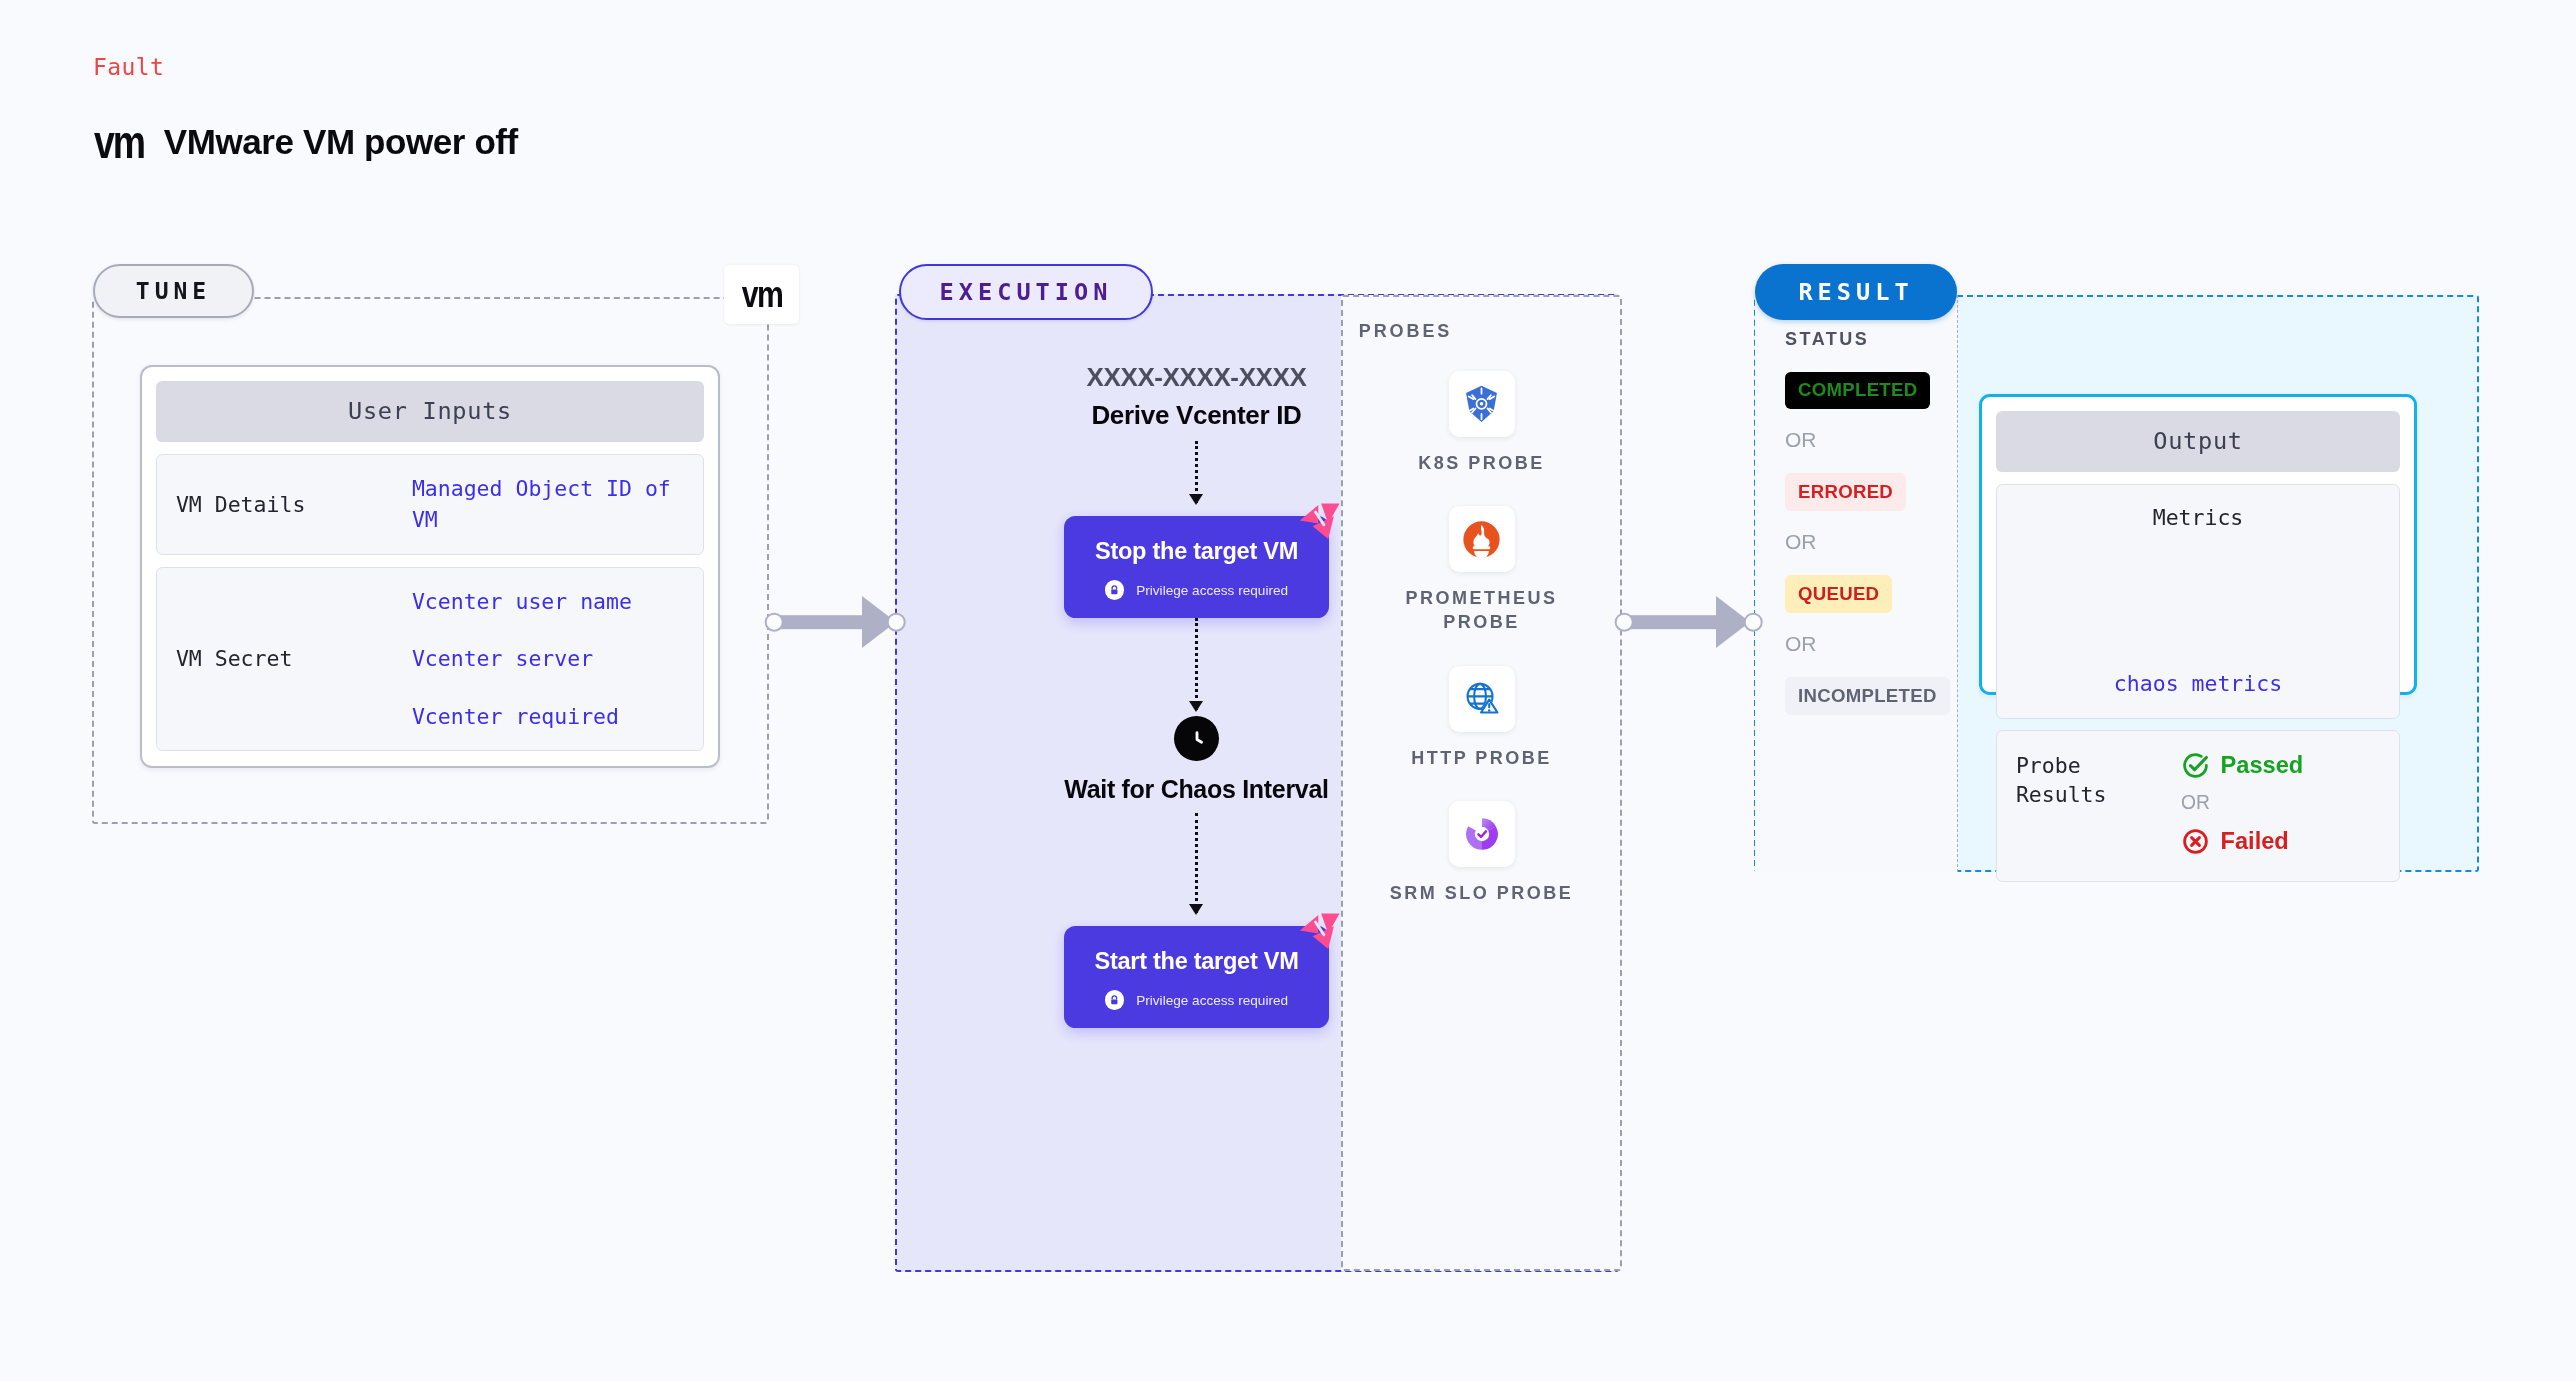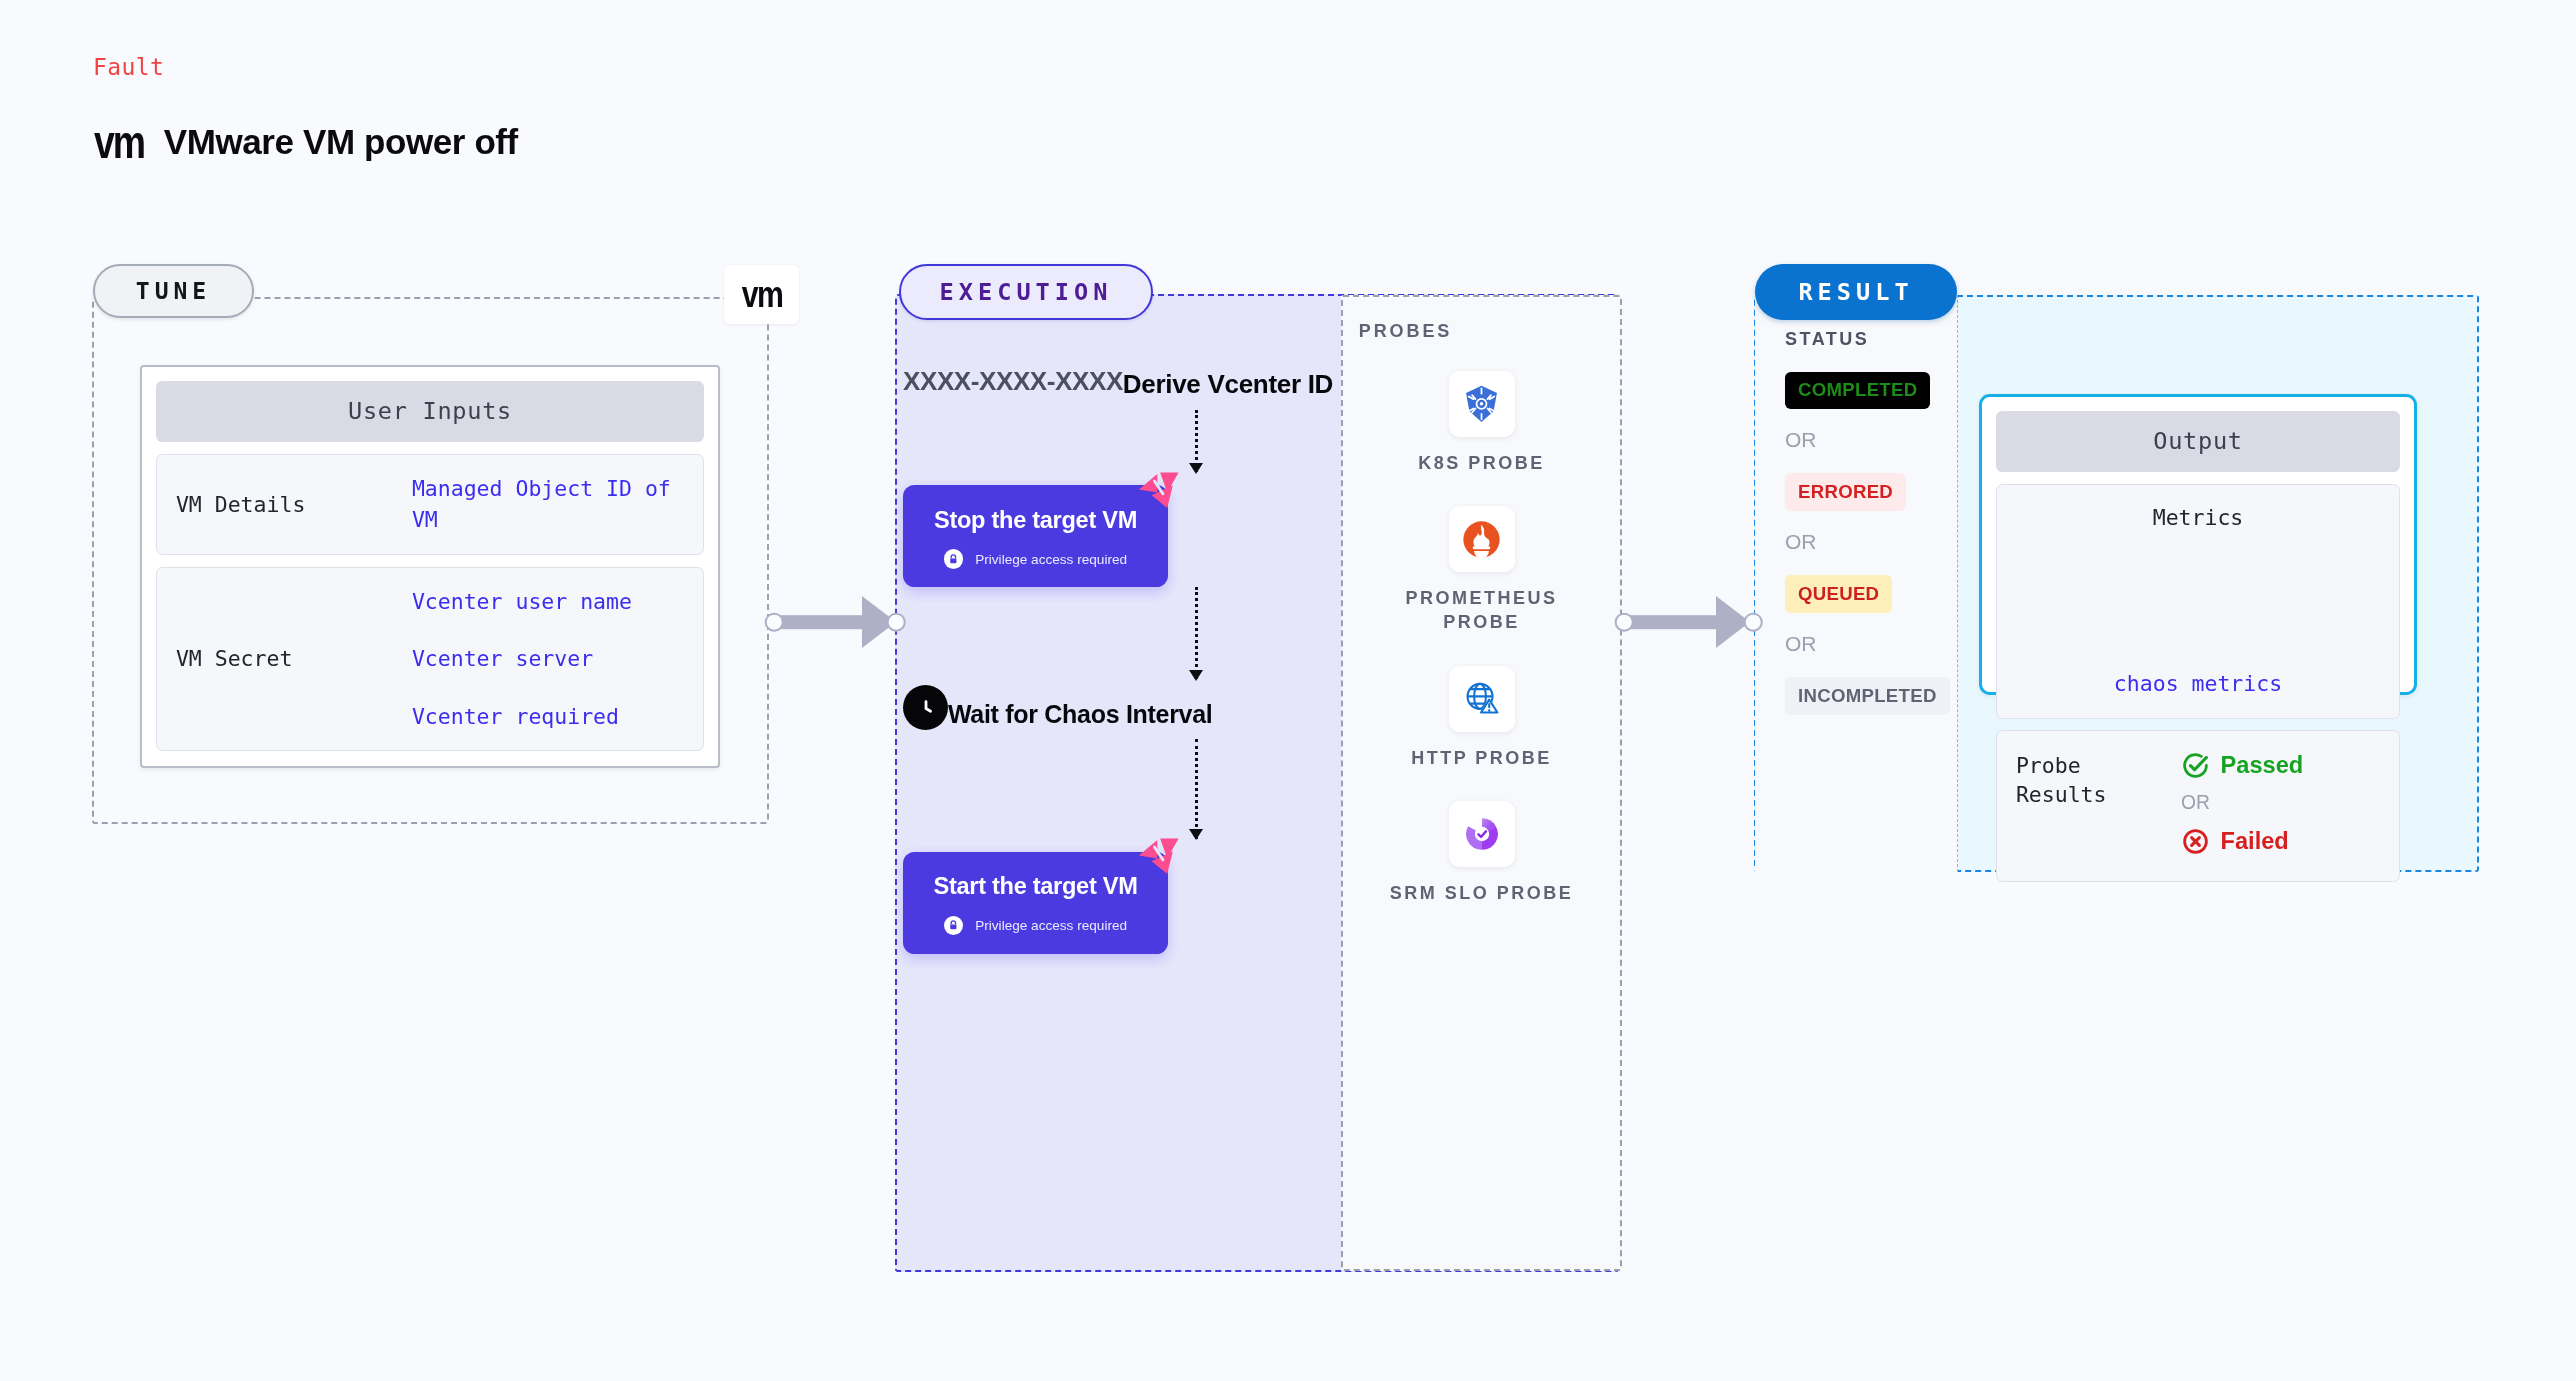--- a/index.html
+++ b/index.html
@@ -66,21 +66,21 @@
     width: 75px; height: 59px; background: #fff; border-radius: 5.7px;
     display: flex; align-items: center; justify-content: center;
     z-index: 6;
     box-shadow: 0 0.7px 2.9px rgba(30,35,70,.07);
   }
   .vm-chip .vm-wordmark { font-size: 31.5px; letter-spacing: -1.8px; }
 
   
   .card {
     position: absolute; background: #fff;
-    border: 2.1px solid #b9bdc9; border-radius: 4px;
+    border: 2.1px solid #b9bdc9; border-radius: 12px;
     padding: 14.3px;
     box-shadow: 0 1.4px 5px rgba(30,35,70,.07);
   }
   .card-title {
     background: #d9dae4; border-radius: 6.4px;
     font-family: "DejaVu Sans Mono", monospace;
     font-size: 23.6px; color: #3c4050;
     text-align: center; padding: 15.8px 0 17px;
     letter-spacing: 0.7px;
   }
@@ -112,21 +112,21 @@
     border-color: #4237d8; background: #e6e6fb;
   }
   #exec-badge {
     left: 899px; top: 264px; width: 254px; height: 56px;
     background: #eceafd; border: 2.1px solid #4237d8;
     color: #4c1d95; font-size: 23.6px; letter-spacing: 5px;
     box-shadow: 0 1.4px 3.6px rgba(40,30,140,.12);
   }
 
   .flow { position: absolute; left: 903px; top: 362px; width: 587px; }
-  .flow-step { display: flex; flex-direction: row; align-items: center; }
+  .flow-step { display: flex; flex-direction: column; align-items: center; }
 
   .derive-id {
     font-size: 26px; font-weight: 700; color: #4b4f5e; letter-spacing: -0.4px;
   }
   .derive-label {
     font-size: 26px; font-weight: 700; color: #07070c;
     margin-top: 7.2px; letter-spacing: -0.3px;
   }
 
   .dotted-arrow { position: relative; width: 2.9px; }

